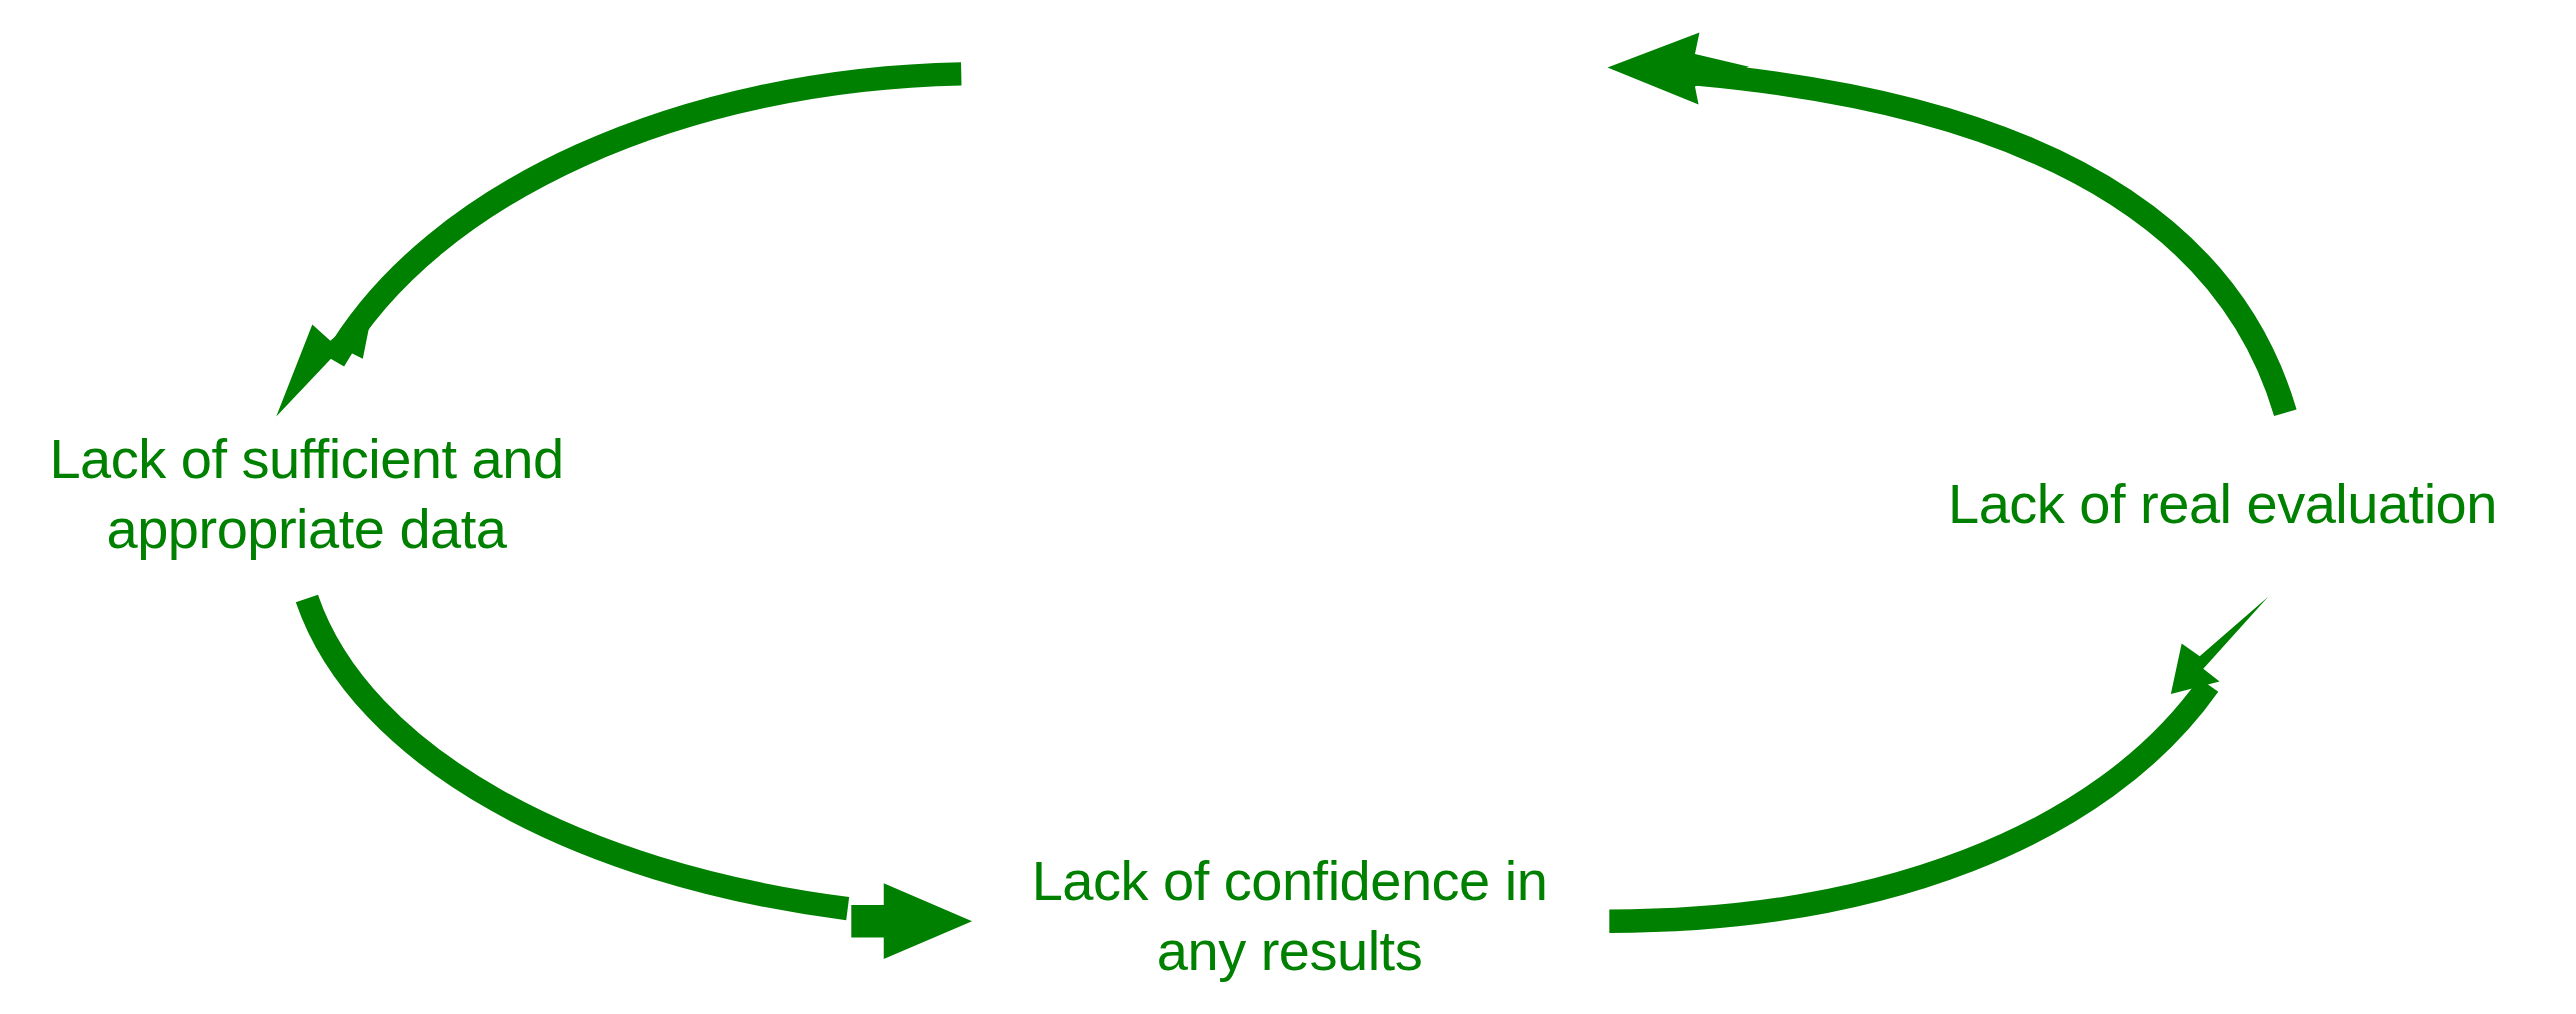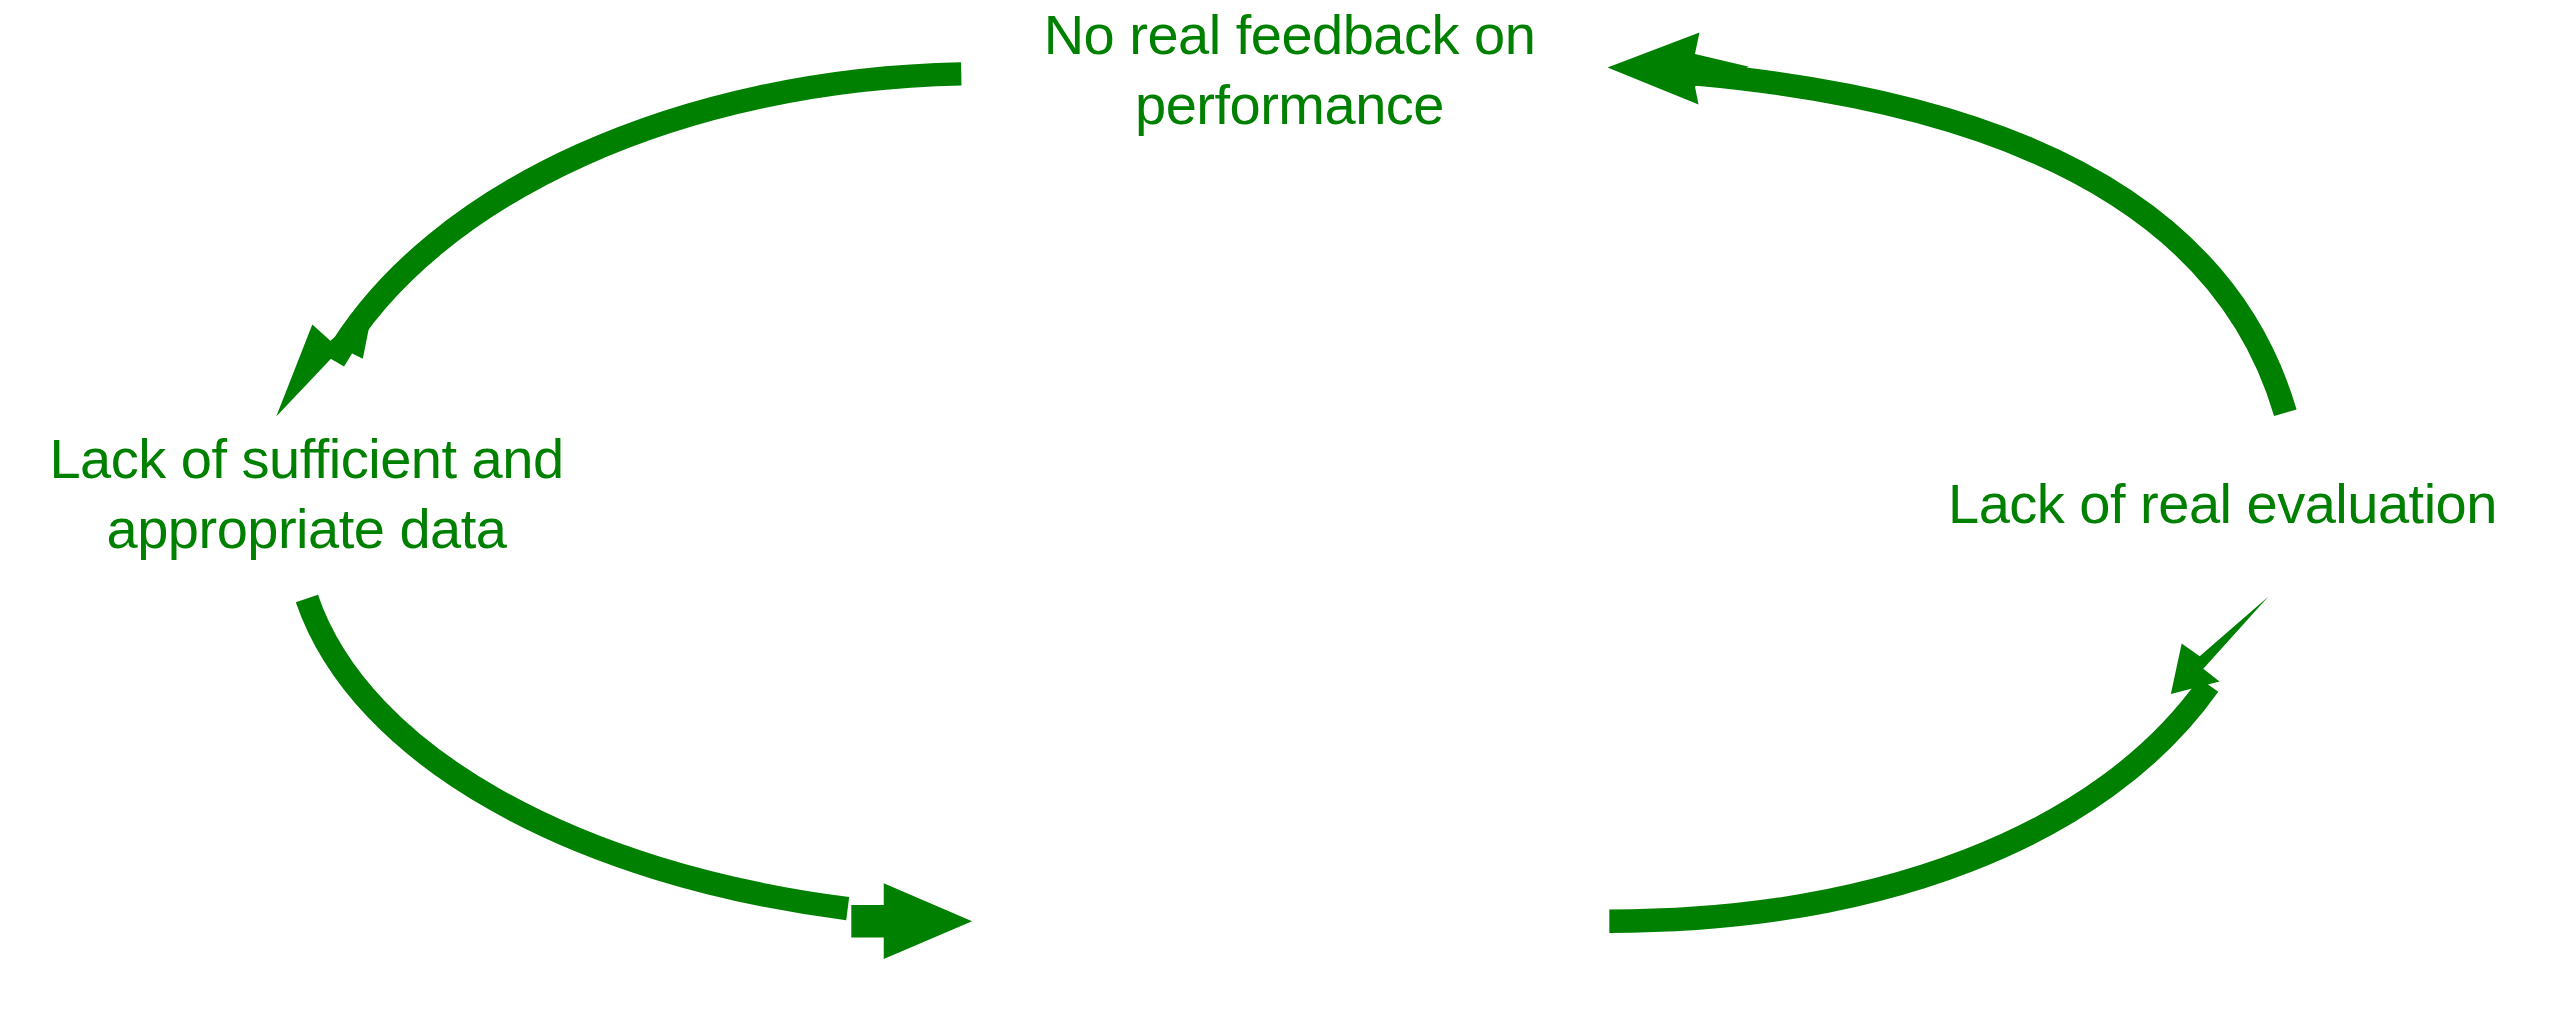--- a/index.html
+++ b/index.html
@@ -80,23 +80,23 @@
       <path d="M 1066 82 C 760 88, 480 210, 370 400" fill="none" stroke="#008000" stroke-width="26" stroke-linecap="butt"></path>
       <polygon points="306,462 346,360, 366,378 414,338 402,398 378,386" fill="#008000"></polygon>
     </g>
 
     <g>
       <path d="M 340 664 C 400 840, 640 970, 940 1008" fill="none" stroke="#008000" stroke-width="26" stroke-linecap="butt"></path>
       <polygon points="1078,1022 980,980 980,1004 944,1004 944,1040 980,1040 980,1064" fill="#008000"></polygon>
     </g>
   </svg>
 
-  <div class="node-label" id="label-top" style="color:#008000">No real feedback on
-performance</div>
 
   <div class="node-label" id="label-left" style="color:#008000">Lack of sufficient and
 appropriate data</div>
 
+  <div class="node-label" id="label-bottom" style="color:#008000">Lack of confidence in
+any results</div>
 
   <div class="node-label" id="label-right" style="color:#008000">Lack of real evaluation</div>
 
 </div>
 
 
 </body></html>

